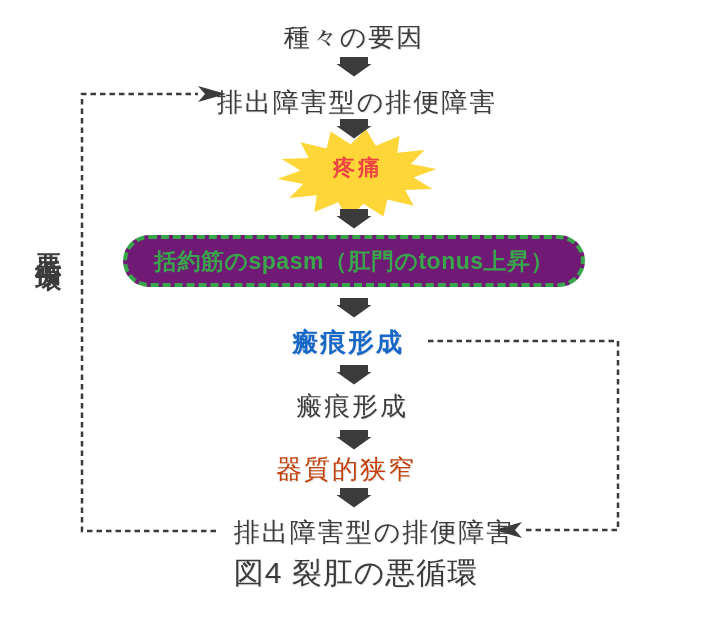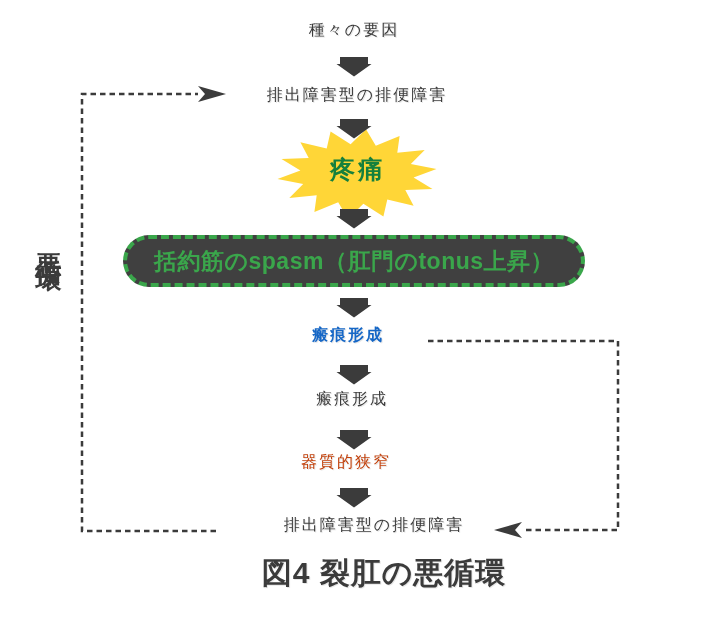--- a/index.html
+++ b/index.html
@@ -3,46 +3,45 @@
 <meta charset="utf-8">
 <style>
   html,body{margin:0;padding:0;background:#ffffff;}
   .canvas{
     position:relative;width:710px;height:620px;background:#ffffff;overflow:hidden;
     font-family:"Liberation Sans","DejaVu Sans",sans-serif;
   }
   .layer{position:absolute;left:0;top:0;pointer-events:none;}
   .node{
     position:absolute;transform:translateX(-50%);white-space:nowrap;
-    font-size:16px;letter-spacing:2px;color:#3b3b3b;font-weight:500;
+    font-size:26px;letter-spacing:2px;color:#3b3b3b;font-weight:500;
     text-shadow:1px 1px 0 rgba(130,130,130,0.18);
   }
   .node.blue{color:#1667c6;font-weight:700;}
   .node.red{color:#c2410c;font-weight:400;}
   .pain-label{
     position:absolute;transform:translateX(-50%);white-space:nowrap;
-    font-size:25px;font-weight:700;color:#15803d;letter-spacing:3px;
+    font-size:22px;font-weight:700;color:#ef4444;letter-spacing:3px;
   }
   .spasm-box{
     position:absolute;left:123px;top:235px;width:462px;height:52px;
     box-sizing:border-box;border:4px dashed #3aa64b;border-radius:28px;
-    display:flex;align-items:center;justify-content:center;background:#404040;
+    display:flex;align-items:center;justify-content:center;background:#701a75;
   }
   .spasm-text{
     font-size:23px;font-weight:700;color:#3aa64b;letter-spacing:0.5px;white-space:nowrap;
   }
   .cycle-label{
     position:absolute;left:32px;top:233px;writing-mode:vertical-rl;
     font-size:26px;font-weight:600;color:#3b3b3b;letter-spacing:6px;white-space:nowrap;
   }
   .caption{
     position:absolute;left:356px;top:553px;transform:translateX(-50%);
-    font-size:30px;font-weight:700;color:#3b3b3b;letter-spacing:1px;white-space:nowrap;
+    font-size:30px;font-weight:400;color:#3b3b3b;letter-spacing:1px;white-space:nowrap;
     text-shadow:1px 1px 0 rgba(130,130,130,0.18);
-    margin-left:28px;
   }
 </style>
 </head>
 <body>
 
 <div class="canvas">
 
   <svg class="layer" width="710" height="620" viewBox="0 0 710 620">
     <defs>
       <path id="down-arrow" d="M -14,0 H 14 V 7 H 17.5 L 0,19.5 L -17.5,7 H -14 Z"></path>

